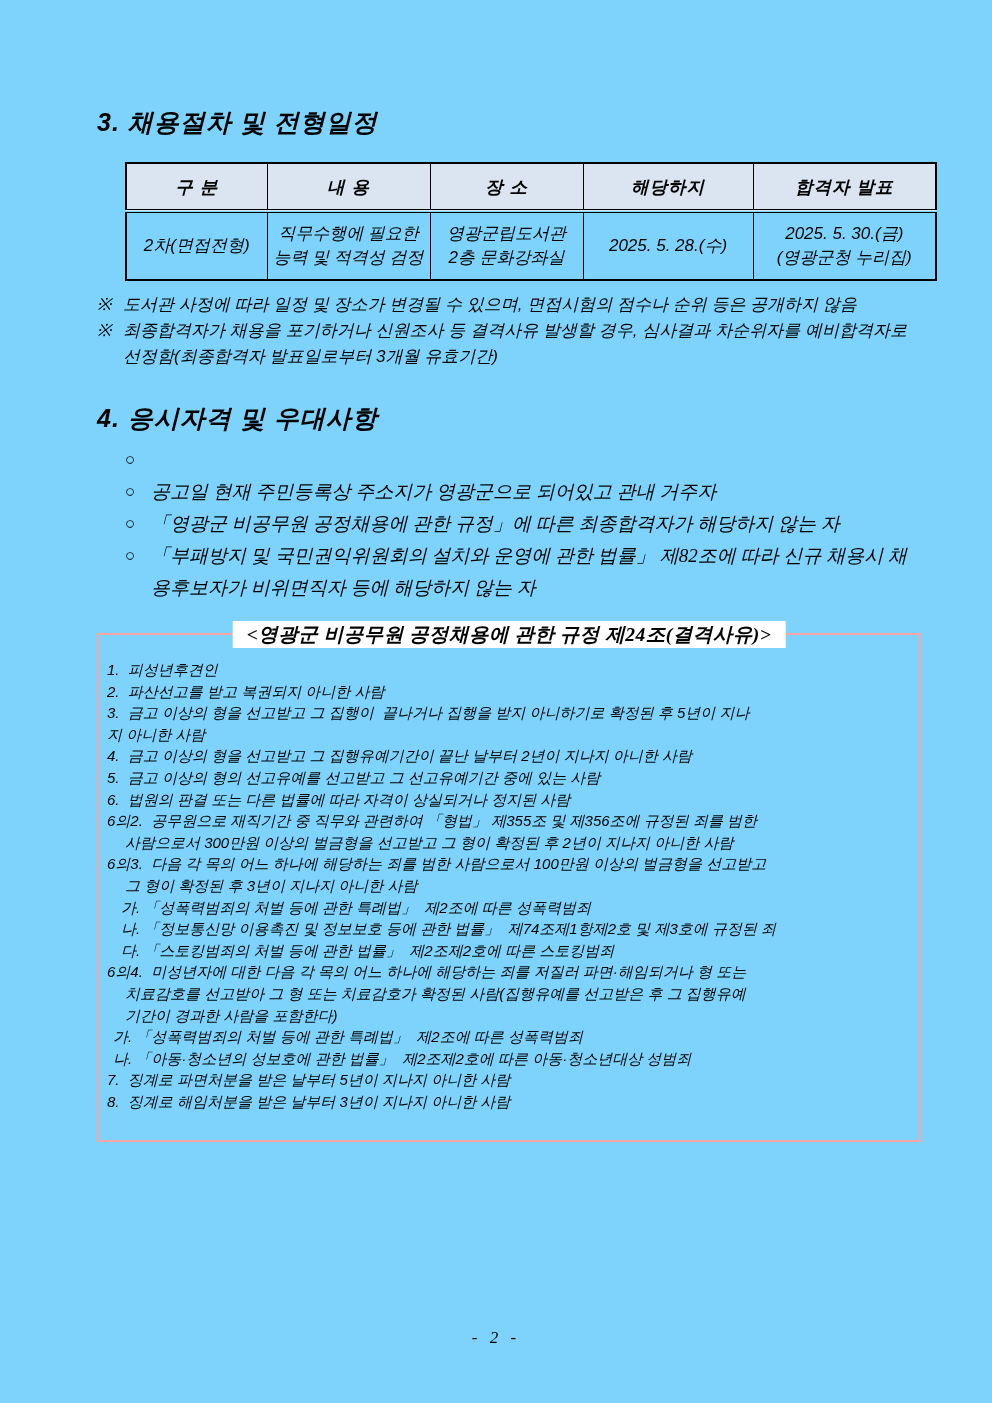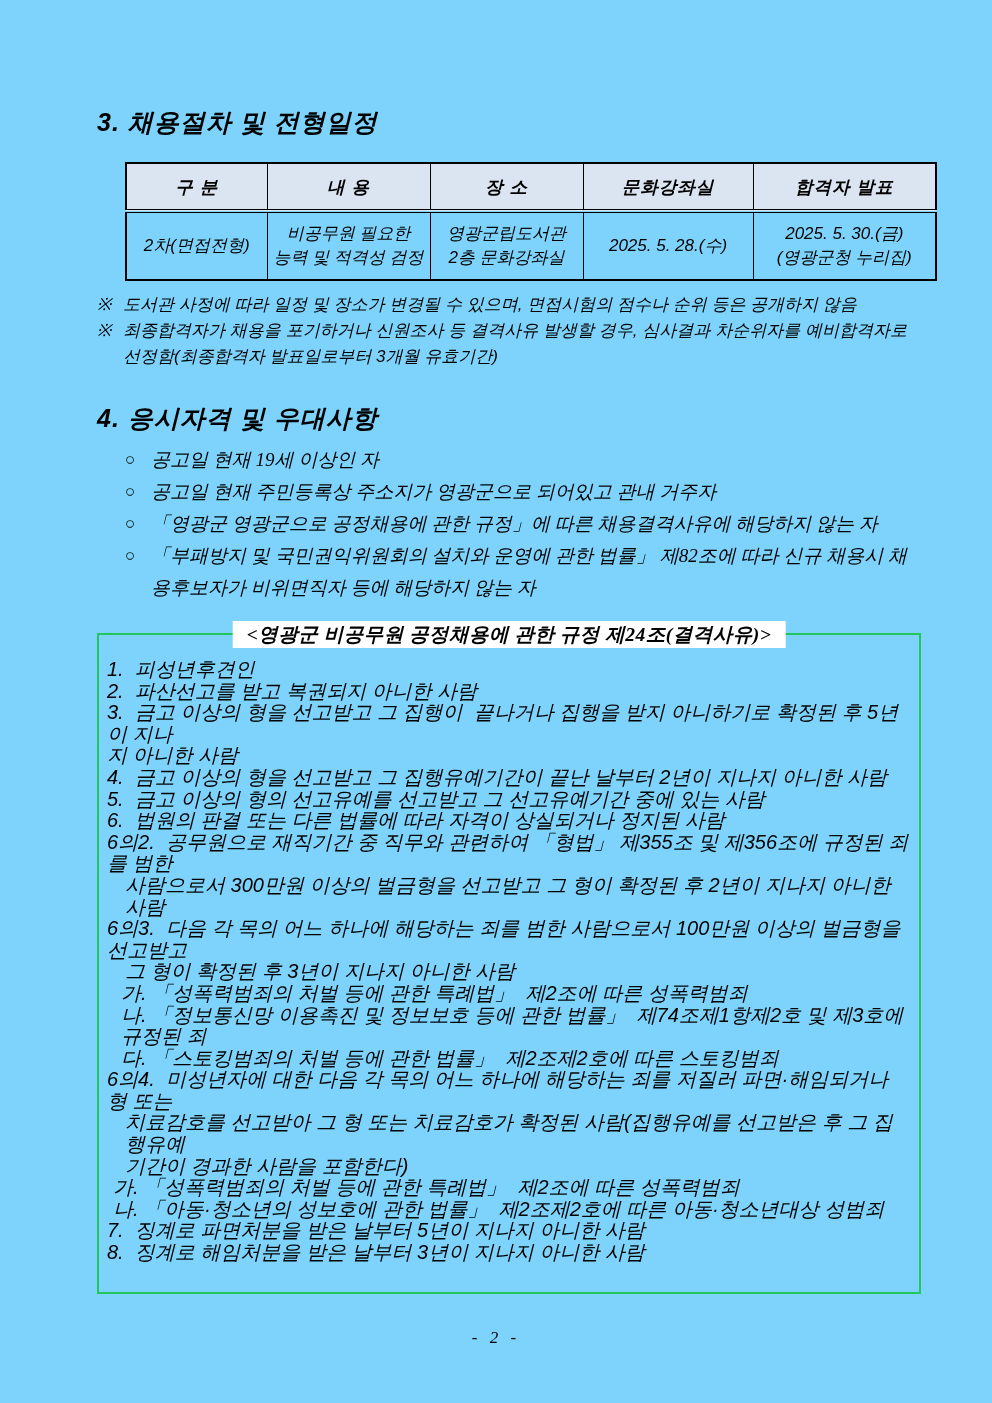--- a/index.html
+++ b/index.html
@@ -105,40 +105,40 @@
     flex: 1;
     text-align: justify;
     word-break: break-all;
   }
 
   
   .law-box {
     position: relative;
     margin-top: 29px;
     width: 804px;
-    border: 2px solid #22c55e;
+    border: 2px solid #fca5a5;
     padding: 24px 8px 28px 8px;
     box-sizing: content-box;
   }
   .law-box-title {
     position: absolute;
     top: -14px;
     left: 50%;
     transform: translateX(-50%);
     background: #ffffff;
     padding: 0 14px;
     white-space: nowrap;
     font-family: "Liberation Serif", serif;
     font-weight: bold;
     font-size: 19.5px;
     letter-spacing: 0.5px;
   }
   .law-lines {
     font-family: "Liberation Sans", sans-serif;
-    font-size: 20px;
+    font-size: 15px;
     line-height: 21.6px;
     white-space: pre-wrap;
   }
   .law-line.ind0 { padding-left: 0; }
   .law-line.ind1 { padding-left: 18px; }
   .law-line.ind2 { padding-left: 14px; }
   .law-line.ind3 { padding-left: 6px; }
 
   
   .footer {
@@ -165,28 +165,28 @@
           <col style="width:163px">
           <col style="width:153px">
           <col style="width:170px">
           <col style="width:183px">
       </colgroup>
       <thead>
         <tr>
           <th>구 분</th>
           <th>내 용</th>
           <th>장 소</th>
-          <th>문화강좌실</th>
+          <th>해당하지</th>
           <th>합격자 발표</th>
         </tr>
       </thead>
       <tbody>
         <tr class="r2">
           <td>2차(면접전형)</td>
-          <td>비공무원 필요한
+          <td>직무수행에 필요한
 능력 및 적격성 검정</td>
           <td>영광군립도서관
 2층 문화강좌실</td>
           <td>2025. 5. 28.(수)</td>
           <td>2025. 5. 30.(금)
 (영광군청 누리집)</td>
         </tr>
       </tbody>
     </table>
 
@@ -201,30 +201,29 @@
       </div>
     </div>
 
     <h2 class="sec-title second">4. 응시자격 및 우대사항</h2>
 
 
     <div class="bullets">
       <div class="bullet">
         <span class="bmarker">○</span>
         <span class="btext">
-          <div>공고일 현재 19세 이상인 자</div>
         </span>
       </div>
       <div class="bullet">
         <span class="bmarker">○</span>
         <span class="btext">공고일 현재 주민등록상 주소지가 영광군으로 되어있고 관내 거주자</span>
       </div>
       <div class="bullet">
         <span class="bmarker">○</span>
-        <span class="btext">「영광군 영광군으로 공정채용에 관한 규정」에 따른 채용결격사유에 해당하지 않는 자</span>
+        <span class="btext">「영광군 비공무원 공정채용에 관한 규정」에 따른 최종합격자가 해당하지 않는 자</span>
       </div>
       <div class="bullet">
         <span class="bmarker">○</span>
         <span class="btext">「부패방지 및 국민권익위원회의 설치와 운영에 관한 법률」 제82조에 따라 신규 채용시 채용후보자가 비위면직자 등에 해당하지 않는 자</span>
       </div>
     </div>
 
     <div class="law-box">
       <div class="law-box-title">&lt;영광군 비공무원 공정채용에 관한 규정 제24조(결격사유)&gt;</div>
       <div class="law-lines"><div class="law-line ind0">1.  피성년후견인</div><div class="law-line ind0">2.  파산선고를 받고 복권되지 아니한 사람</div><div class="law-line ind0">3.  금고 이상의 형을 선고받고 그 집행이  끝나거나 집행을 받지 아니하기로 확정된 후 5년이 지나</div><div class="law-line ind0">지 아니한 사람</div><div class="law-line ind0">4.  금고 이상의 형을 선고받고 그 집행유예기간이 끝난 날부터 2년이 지나지 아니한 사람</div><div class="law-line ind0">5.  금고 이상의 형의 선고유예를 선고받고 그 선고유예기간 중에 있는 사람</div><div class="law-line ind0">6.  법원의 판결 또는 다른 법률에 따라 자격이 상실되거나 정지된 사람</div><div class="law-line ind0">6의2.  공무원으로 재직기간 중 직무와 관련하여 「형법」 제355조 및 제356조에 규정된 죄를 범한</div><div class="law-line ind1">사람으로서 300만원 이상의 벌금형을 선고받고 그 형이 확정된 후 2년이 지나지 아니한 사람</div><div class="law-line ind0">6의3.  다음 각 목의 어느 하나에 해당하는 죄를 범한 사람으로서 100만원 이상의 벌금형을 선고받고</div><div class="law-line ind1">그 형이 확정된 후 3년이 지나지 아니한 사람</div><div class="law-line ind2">가. 「성폭력범죄의 처벌 등에 관한 특례법」  제2조에 따른 성폭력범죄</div><div class="law-line ind2">나. 「정보통신망 이용촉진 및 정보보호 등에 관한 법률」  제74조제1항제2호 및 제3호에 규정된 죄</div><div class="law-line ind2">다. 「스토킹범죄의 처벌 등에 관한 법률」  제2조제2호에 따른 스토킹범죄</div><div class="law-line ind0">6의4.  미성년자에 대한 다음 각 목의 어느 하나에 해당하는 죄를 저질러 파면·해임되거나 형 또는</div><div class="law-line ind1">치료감호를 선고받아 그 형 또는 치료감호가 확정된 사람(집행유예를 선고받은 후 그 집행유예</div><div class="law-line ind1">기간이 경과한 사람을 포함한다)</div><div class="law-line ind3">가. 「성폭력범죄의 처벌 등에 관한 특례법」  제2조에 따른 성폭력범죄</div><div class="law-line ind3">나. 「아동·청소년의 성보호에 관한 법률」  제2조제2호에 따른 아동·청소년대상 성범죄</div><div class="law-line ind0">7.  징계로 파면처분을 받은 날부터 5년이 지나지 아니한 사람</div><div class="law-line ind0">8.  징계로 해임처분을 받은 날부터 3년이 지나지 아니한 사람</div></div>

